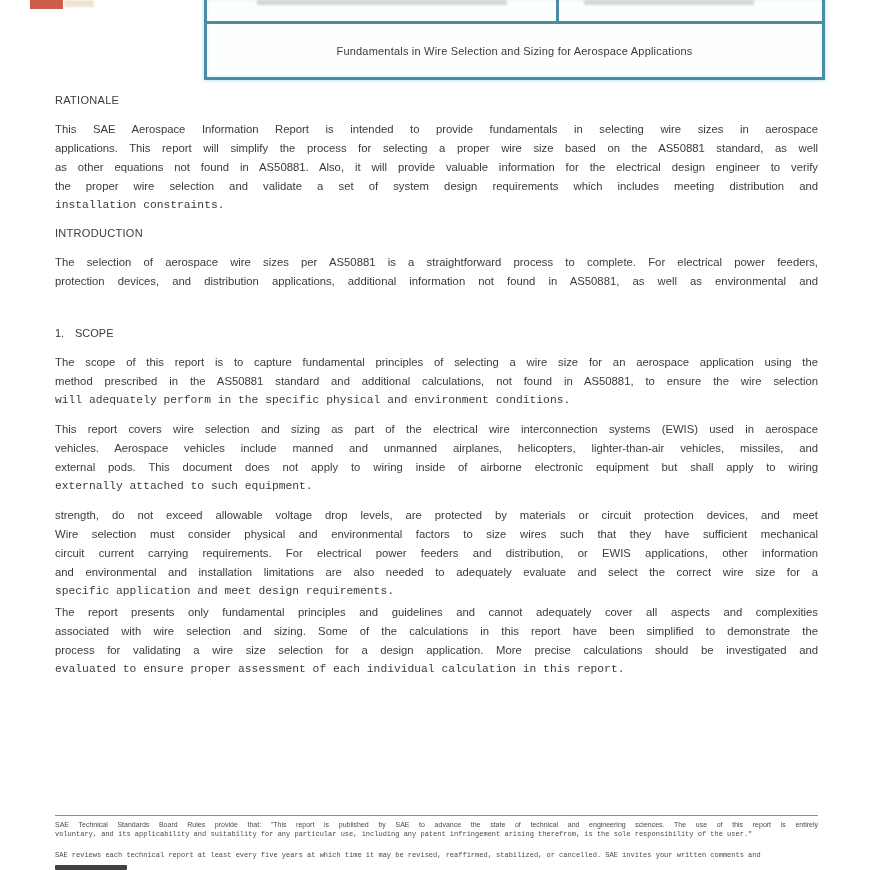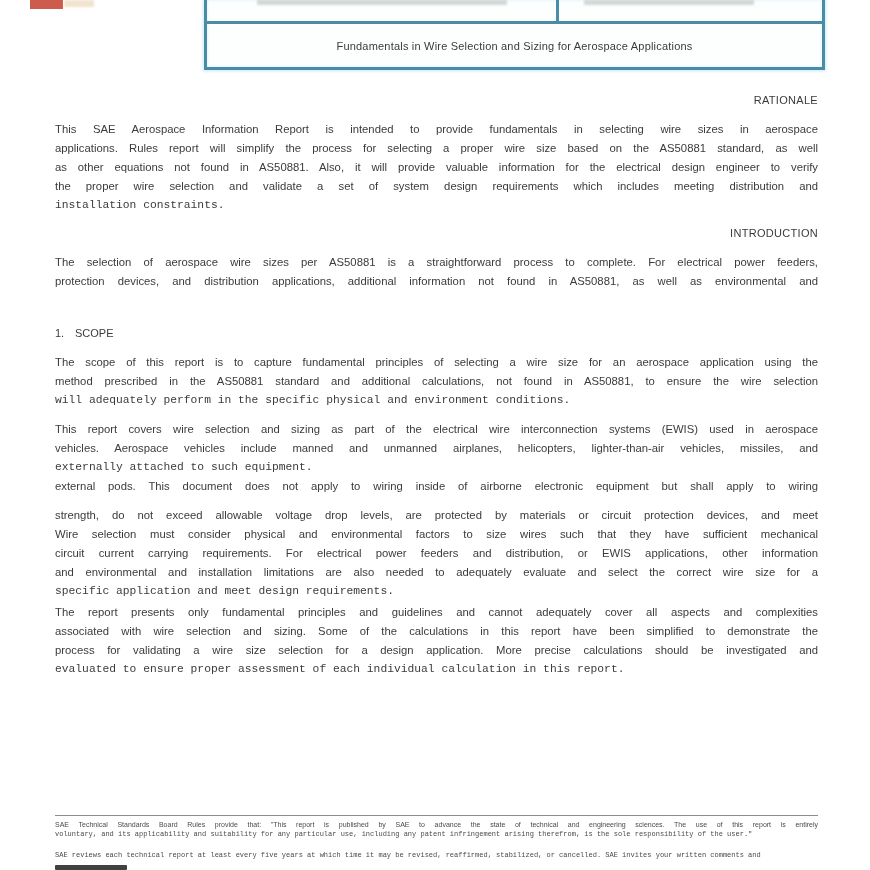--- a/index.html
+++ b/index.html
@@ -21,26 +21,26 @@
     border:3px solid #4a8ca6;border-top:none;
     box-shadow:0 0 3px 1px rgba(150,215,235,.55), inset 0 0 3px rgba(150,215,235,.45);
     background:#fdffff;box-sizing:border-box;
   }
   .ht-row1{display:flex;height:21px;border-bottom:3px solid #4a8ca6;}
   .ht-cell-left{width:352px;border-right:3px solid #4a8ca6;position:relative;box-sizing:border-box;}
   .ht-cell-right{flex:1;position:relative;}
   .cut-text-smudge{position:absolute;top:0;height:5px;background:rgba(110,110,110,.28);filter:blur(1.2px);}
   .smudge-a{left:50px;width:250px;}
   .smudge-b{left:25px;width:170px;}
-  .ht-row2{height:43px;display:flex;align-items:center;justify-content:center;}
+  .ht-row2{height:53px;display:flex;align-items:center;justify-content:center;}
   .doc-title{font-size:11px;color:#3b3b3b;letter-spacing:.2px;}
 
   
   .sect-heading{
-    position:absolute;left:55px;width:763px;text-align:right;
+    position:absolute;left:55px;width:763px;text-align:left;
     font-size:11px;letter-spacing:.3px;color:#3b3b3b;
   }
   .para{position:absolute;left:55px;width:763px;font-size:11.3px;line-height:19px;color:#3b3b3b;}
   .tline{width:100%;}
   .tline.just{text-align:justify;text-align-last:justify;}
   .tline.last{text-align:left;font-family:Liberation Mono, monospace;}
   .scope-head{position:absolute;left:55px;font-size:11px;color:#3b3b3b;}
   .scope-head .num{display:inline-block;width:20px;}
 
   
@@ -67,21 +67,21 @@
       </div>
     </div>
     <div class="ht-row2">
       <span class="doc-title">Fundamentals in Wire Selection and Sizing for Aerospace Applications</span>
     </div>
   </div>
 
   <div class="sect-heading" style="top:94px">RATIONALE</div>
   <div class="para" style="top:120px">
       <div class="tline just">This SAE Aerospace Information Report is intended to provide fundamentals in selecting wire sizes in aerospace</div>
-      <div class="tline just">applications. Rules report will simplify the process for selecting a proper wire size based on the AS50881 standard, as well</div>
+      <div class="tline just">applications. This report will simplify the process for selecting a proper wire size based on the AS50881 standard, as well</div>
       <div class="tline just">as other equations not found in AS50881. Also, it will provide valuable information for the electrical design engineer to verify</div>
       <div class="tline just">the proper wire selection and validate a set of system design requirements which includes meeting distribution and</div>
       <div class="tline last">installation constraints.</div>
     </div>
 
   <div class="sect-heading" style="top:227px">INTRODUCTION</div>
   <div class="para" style="top:253px">
       <div class="tline just">The selection of aerospace wire sizes per AS50881 is a straightforward process to complete. For electrical power feeders,</div>
       <div class="tline just">protection devices, and distribution applications, additional information not found in AS50881, as well as environmental and</div>
     </div>
@@ -90,22 +90,22 @@
     <span class="num">1.</span><span>SCOPE</span>
   </div>
   <div class="para" style="top:353px">
       <div class="tline just">The scope of this report is to capture fundamental principles of selecting a wire size for an aerospace application using the</div>
       <div class="tline just">method prescribed in the AS50881 standard and additional calculations, not found in AS50881, to ensure the wire selection</div>
       <div class="tline last">will adequately perform in the specific physical and environment conditions.</div>
     </div>
   <div class="para" style="top:420px">
       <div class="tline just">This report covers wire selection and sizing as part of the electrical wire interconnection systems (EWIS) used in aerospace</div>
       <div class="tline just">vehicles. Aerospace vehicles include manned and unmanned airplanes, helicopters, lighter-than-air vehicles, missiles, and</div>
+      <div class="tline just">external pods. This document does not apply to wiring inside of airborne electronic equipment but shall apply to wiring</div>
       <div class="tline last">externally attached to such equipment.</div>
-      <div class="tline just">external pods. This document does not apply to wiring inside of airborne electronic equipment but shall apply to wiring</div>
     </div>
   <div class="para" style="top:506px">
       <div class="tline just">strength, do not exceed allowable voltage drop levels, are protected by materials or circuit protection devices, and meet</div>
       <div class="tline just">Wire selection must consider physical and environmental factors to size wires such that they have sufficient mechanical</div>
       <div class="tline just">circuit current carrying requirements. For electrical power feeders and distribution, or EWIS applications, other information</div>
       <div class="tline just">and environmental and installation limitations are also needed to adequately evaluate and select the correct wire size for a</div>
       <div class="tline last">specific application and meet design requirements.</div>
     </div>
   <div class="para" style="top:603px">
       <div class="tline just">The report presents only fundamental principles and guidelines and cannot adequately cover all aspects and complexities</div>

